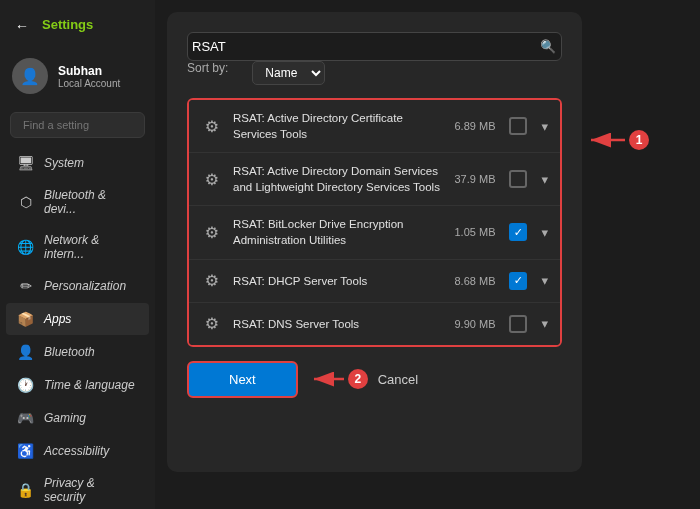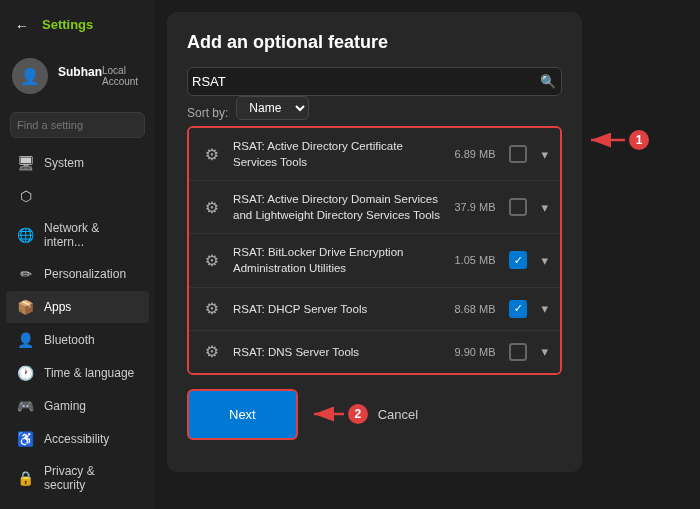--- a/index.html
+++ b/index.html
@@ -51,30 +51,30 @@
     }
     .avatar {
       width: 36px; height: 36px;
       background: #555;
       border-radius: 50%;
       display: flex; align-items: center; justify-content: center;
       font-size: 16px;
       color: #ccc;
       flex-shrink: 0;
     }
-    .user-info { display: flex; flex-direction: row; }
+    .user-info { display: flex; flex-direction: column; }
     .user-name { font-size: 12px; font-weight: 600; }
     .user-role { font-size: 10px; color: #aaa; }
 
     .search-box {
       margin: 8px 10px;
       background: #2d2d2d;
       border: 1px solid #3a3a3a;
       border-radius: 6px;
-      padding: 6px 6px;
+      padding: 6px 12px;
       color: #ccc;
       font-size: 11px;
       width: calc(100% - 20px);
       outline: none;
     }
 
     .nav-item {
       display: flex;
       align-items: center;
       padding: 8px 12px;
@@ -85,21 +85,21 @@
       border-radius: 4px;
       margin: 1px 6px;
     }
     .nav-item.active { background: #2d2d2d; color: #fff; }
     .nav-item .nav-icon {
       width: 16px; height: 16px;
       display: flex; align-items: center; justify-content: center;
       font-size: 14px;
       flex-shrink: 0;
     }
-    .nav-label { font-size: 12px; }
+    .nav-label { font-size: 12px; font-style: italic; }
 
     .dialog {
       background: #272727;
       border-radius: 10px;
       width: 415px;
       min-height: 460px;
       padding: 20px;
       position: relative;
     }
 
@@ -127,23 +127,23 @@
       flex: 1;
     }
     .search-icon-btn {
       color: #aaa;
       font-size: 13px;
       cursor: pointer;
     }
 
     .sort-row {
       display: flex;
-      align-items: flex-end;
-      gap: 8px;
-      margin-bottom: 6px;
+      align-items: flex-start;
+      gap: 24px;
+      margin-bottom: 13px;
     }
     .sort-label { font-size: 12px; color: #aaa; }
     .sort-select {
       background: #2d2d2d;
       border: 1px solid #444;
       border-radius: 5px;
       color: #fff;
       font-size: 12px;
       padding: 3px 8px;
       cursor: pointer;
@@ -210,21 +210,21 @@
       font-size: 13px;
       cursor: pointer;
       flex-shrink: 0;
       margin-left: 4px;
     }
     .btn-next {
       background: #0078d4;
       color: #fff;
       border: none;
       border-radius: 6px;
-      padding: 16px 40px;
+      padding: 9px 40px;
       font-size: 13px;
       font-weight: 500;
       cursor: pointer;
       border: 2px solid #e04040;
     }
     .btn-cancel {
       background: none;
       border: none;
       color: #ccc;
       font-size: 13px;
@@ -330,20 +330,21 @@
 
   <input class="search-box" type="text" placeholder="Find a setting" style="">
 
   <div>
     <div class="nav-item">
       <span class="nav-icon">🖥</span>
       <span class="nav-label">System</span>
     </div>
     <div class="nav-item">
       <span class="nav-icon">⬡</span>
+      <span class="nav-label">Bluetooth &amp; devi...</span>
     </div>
     <div class="nav-item">
       <span class="nav-icon">🌐</span>
       <span class="nav-label">Network &amp; intern...</span>
     </div>
     <div class="nav-item">
       <span class="nav-icon">✏</span>
       <span class="nav-label">Personalization</span>
     </div>
     <div class="nav-item active">
@@ -398,21 +399,20 @@
   </div>
   <div class="right-item">
     <span class="right-size">30.6 MB</span>
     <span>▾</span>
   </div>
 </div>
 
 <div style="position:absolute;left:155px;top:0;width:545px;height:509px;background:#1c1c1c;">
 
   <div class="dialog" style="position:absolute;left:12px;top:12px;z-index:10;">
-    <div class="dialog-title">Add an optional feature</div>
 
     <div class="search-row">
       <input type="text" style="background: none; border: none; color: rgb(255, 255, 255); font-size: 13px; outline: none; flex: 1 1 0%;" value="RSAT" placeholder="Search">
       <span class="search-icon-btn">🔍</span>
     </div>
 
     <div class="sort-row">
       <span class="sort-label">Sort by:</span>
       <select class="sort-select">
         <option>Name</option>

